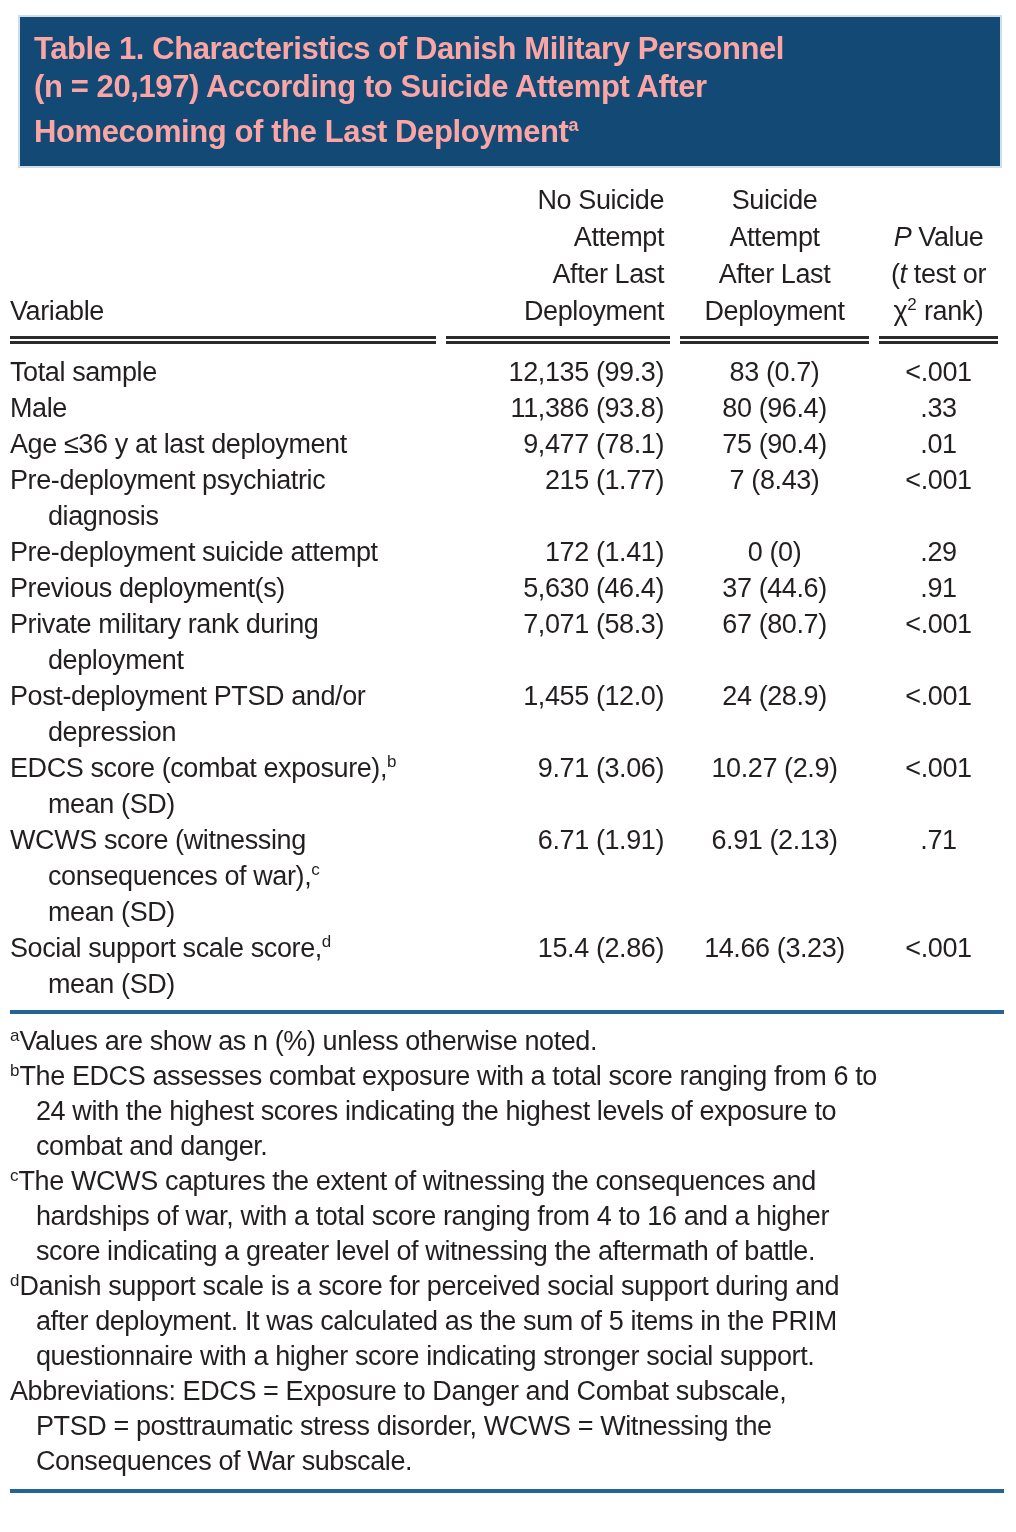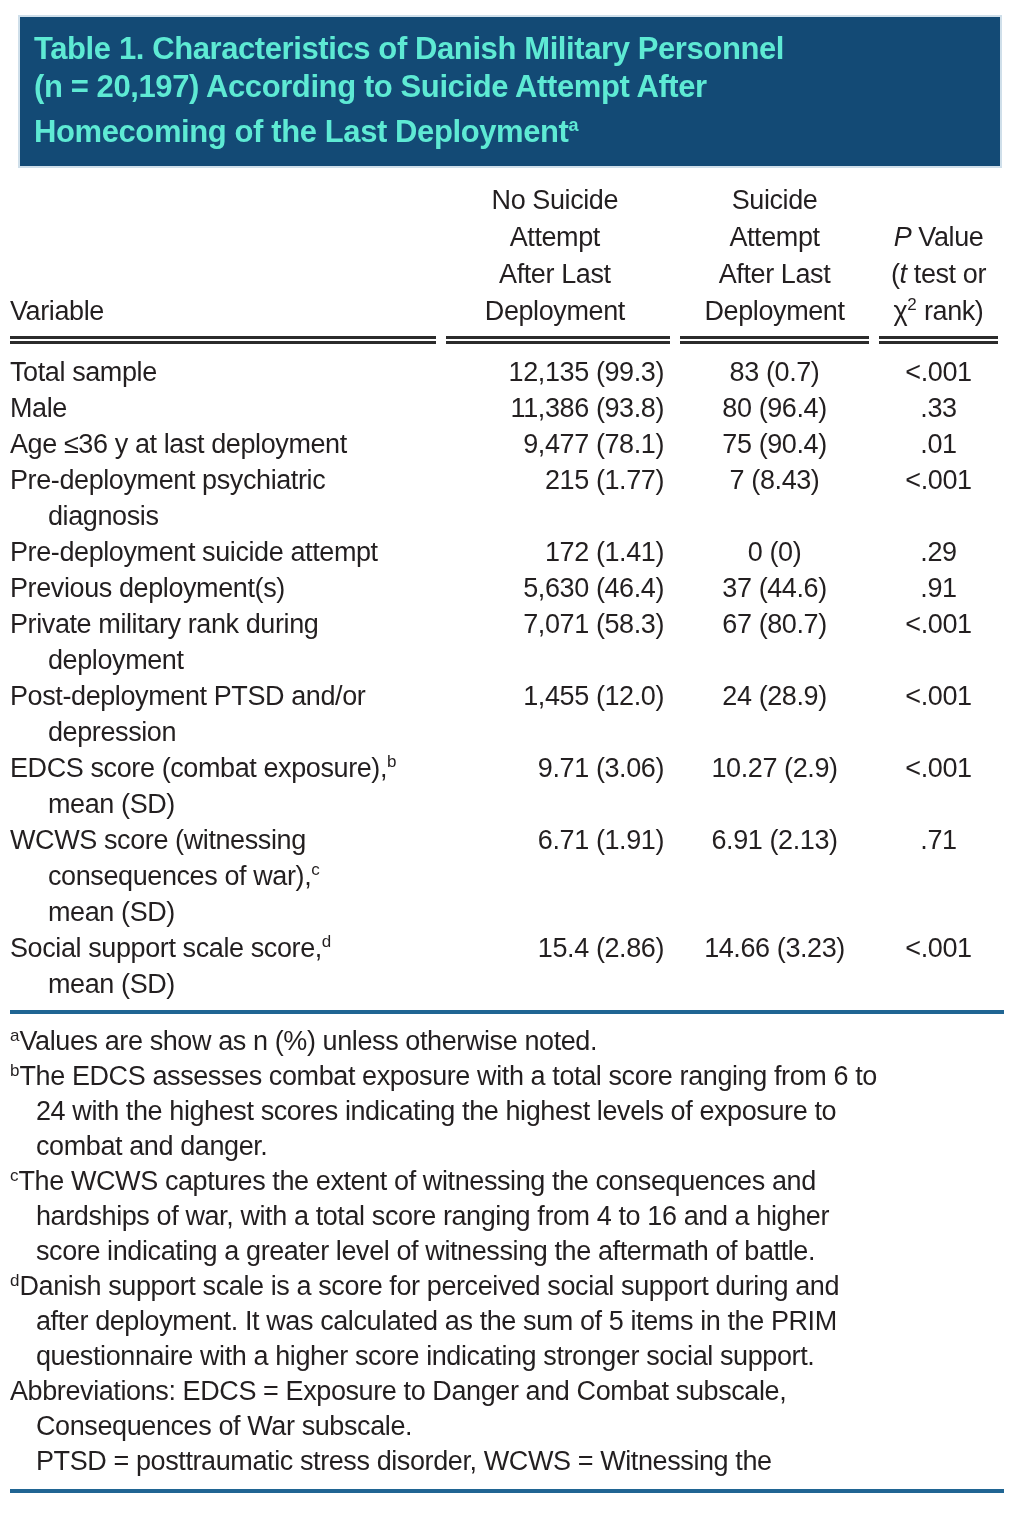--- a/index.html
+++ b/index.html
@@ -12,21 +12,21 @@
   }
   .page { padding:15px 8px 0 10px; box-sizing:border-box; }
 
   
   .title-block {
     margin-left:8px;
     width:984px;
     box-sizing:border-box;
     background:#134a75;
     border:2px solid #cfdfea;
-    color:#5eead4;
+    color:#fca5a5;
     font-weight:bold;
     font-size:31px;
     line-height:38px;
     padding:13px 18px 15px 14px;
   }
   .title-line sup { font-size:0.58em; letter-spacing:0; }
 
   
   table {
     border-collapse:separate;
@@ -36,21 +36,21 @@
   th {
     vertical-align:bottom;
     font-weight:normal;
     font-size:27px;
     line-height:37px;
     border-bottom:8px double #2b2b2b;
     padding:0 0 6px 0;
   }
   .w1 { width:430px; } .w2 { width:220px; } .w3 { width:190px; } .w4 { width:120px; }
   th.var { text-align:left; }
-  th.na  { text-align:center; padding-right:6px; }
+  th.na  { text-align:right; padding-right:6px; }
   th.sa  { text-align:center; }
   th.pv  { text-align:center; }
   tbody td {
     vertical-align:top;
     font-size:27px;
     line-height:36px;
     padding:0;
   }
   tbody tr:first-child td { padding-top:10px; }
   td.lab { text-align:left; }
@@ -227,20 +227,20 @@
       <div class="fn-line fn-cont">hardships of war, with a total score ranging from 4 to 16 and a higher</div>
       <div class="fn-line fn-cont">score indicating a greater level of witnessing the aftermath of battle.</div>
     </div>
     <div>
       <div class="fn-line"><sup class="fmk">d</sup><span>Danish support scale is a score for perceived social support during and</span></div>
       <div class="fn-line fn-cont">after deployment. It was calculated as the sum of 5 items in the PRIM</div>
       <div class="fn-line fn-cont">questionnaire with a higher score indicating stronger social support.</div>
     </div>
     <div>
       <div class="fn-line">Abbreviations: EDCS = Exposure to Danger and Combat subscale,</div>
+      <div class="fn-line fn-cont">PTSD = posttraumatic stress disorder, WCWS = Witnessing the</div>
       <div class="fn-line fn-cont">Consequences of War subscale.</div>
-      <div class="fn-line fn-cont">PTSD = posttraumatic stress disorder, WCWS = Witnessing the</div>
     </div>
   </div>
 
   <div class="rule-blue rule-end"></div>
 
 </div>
 
 </body></html>

